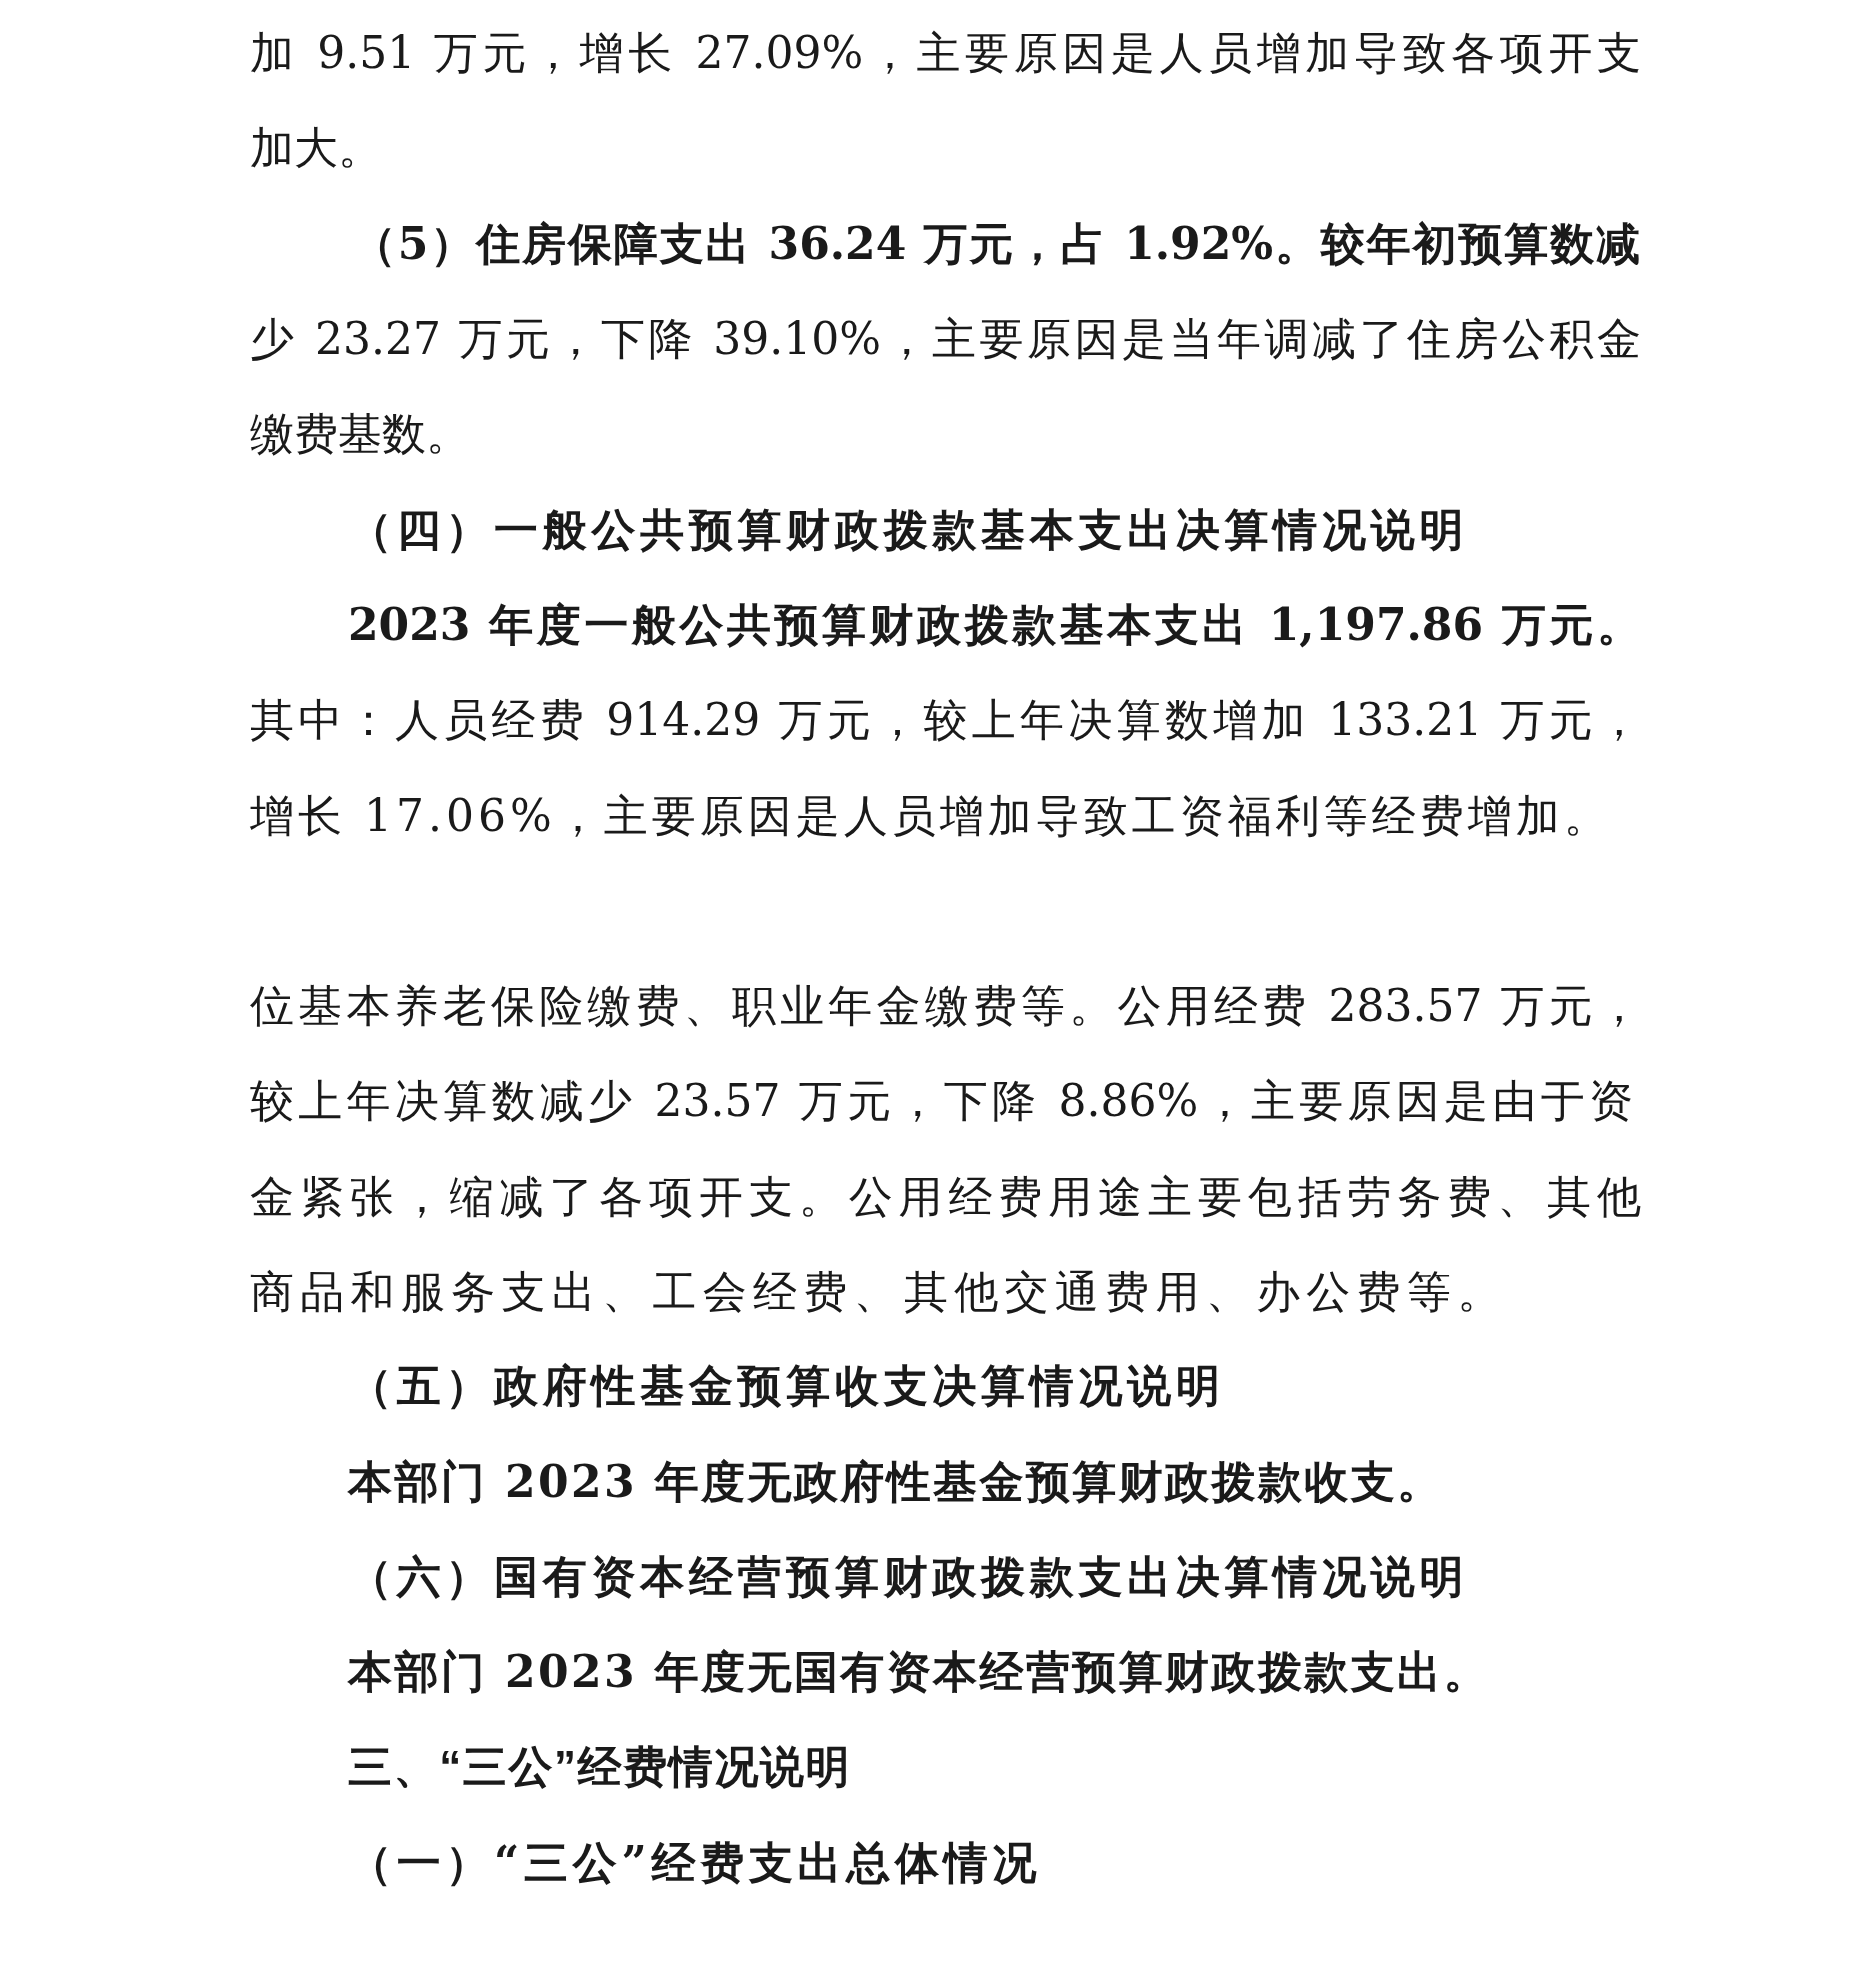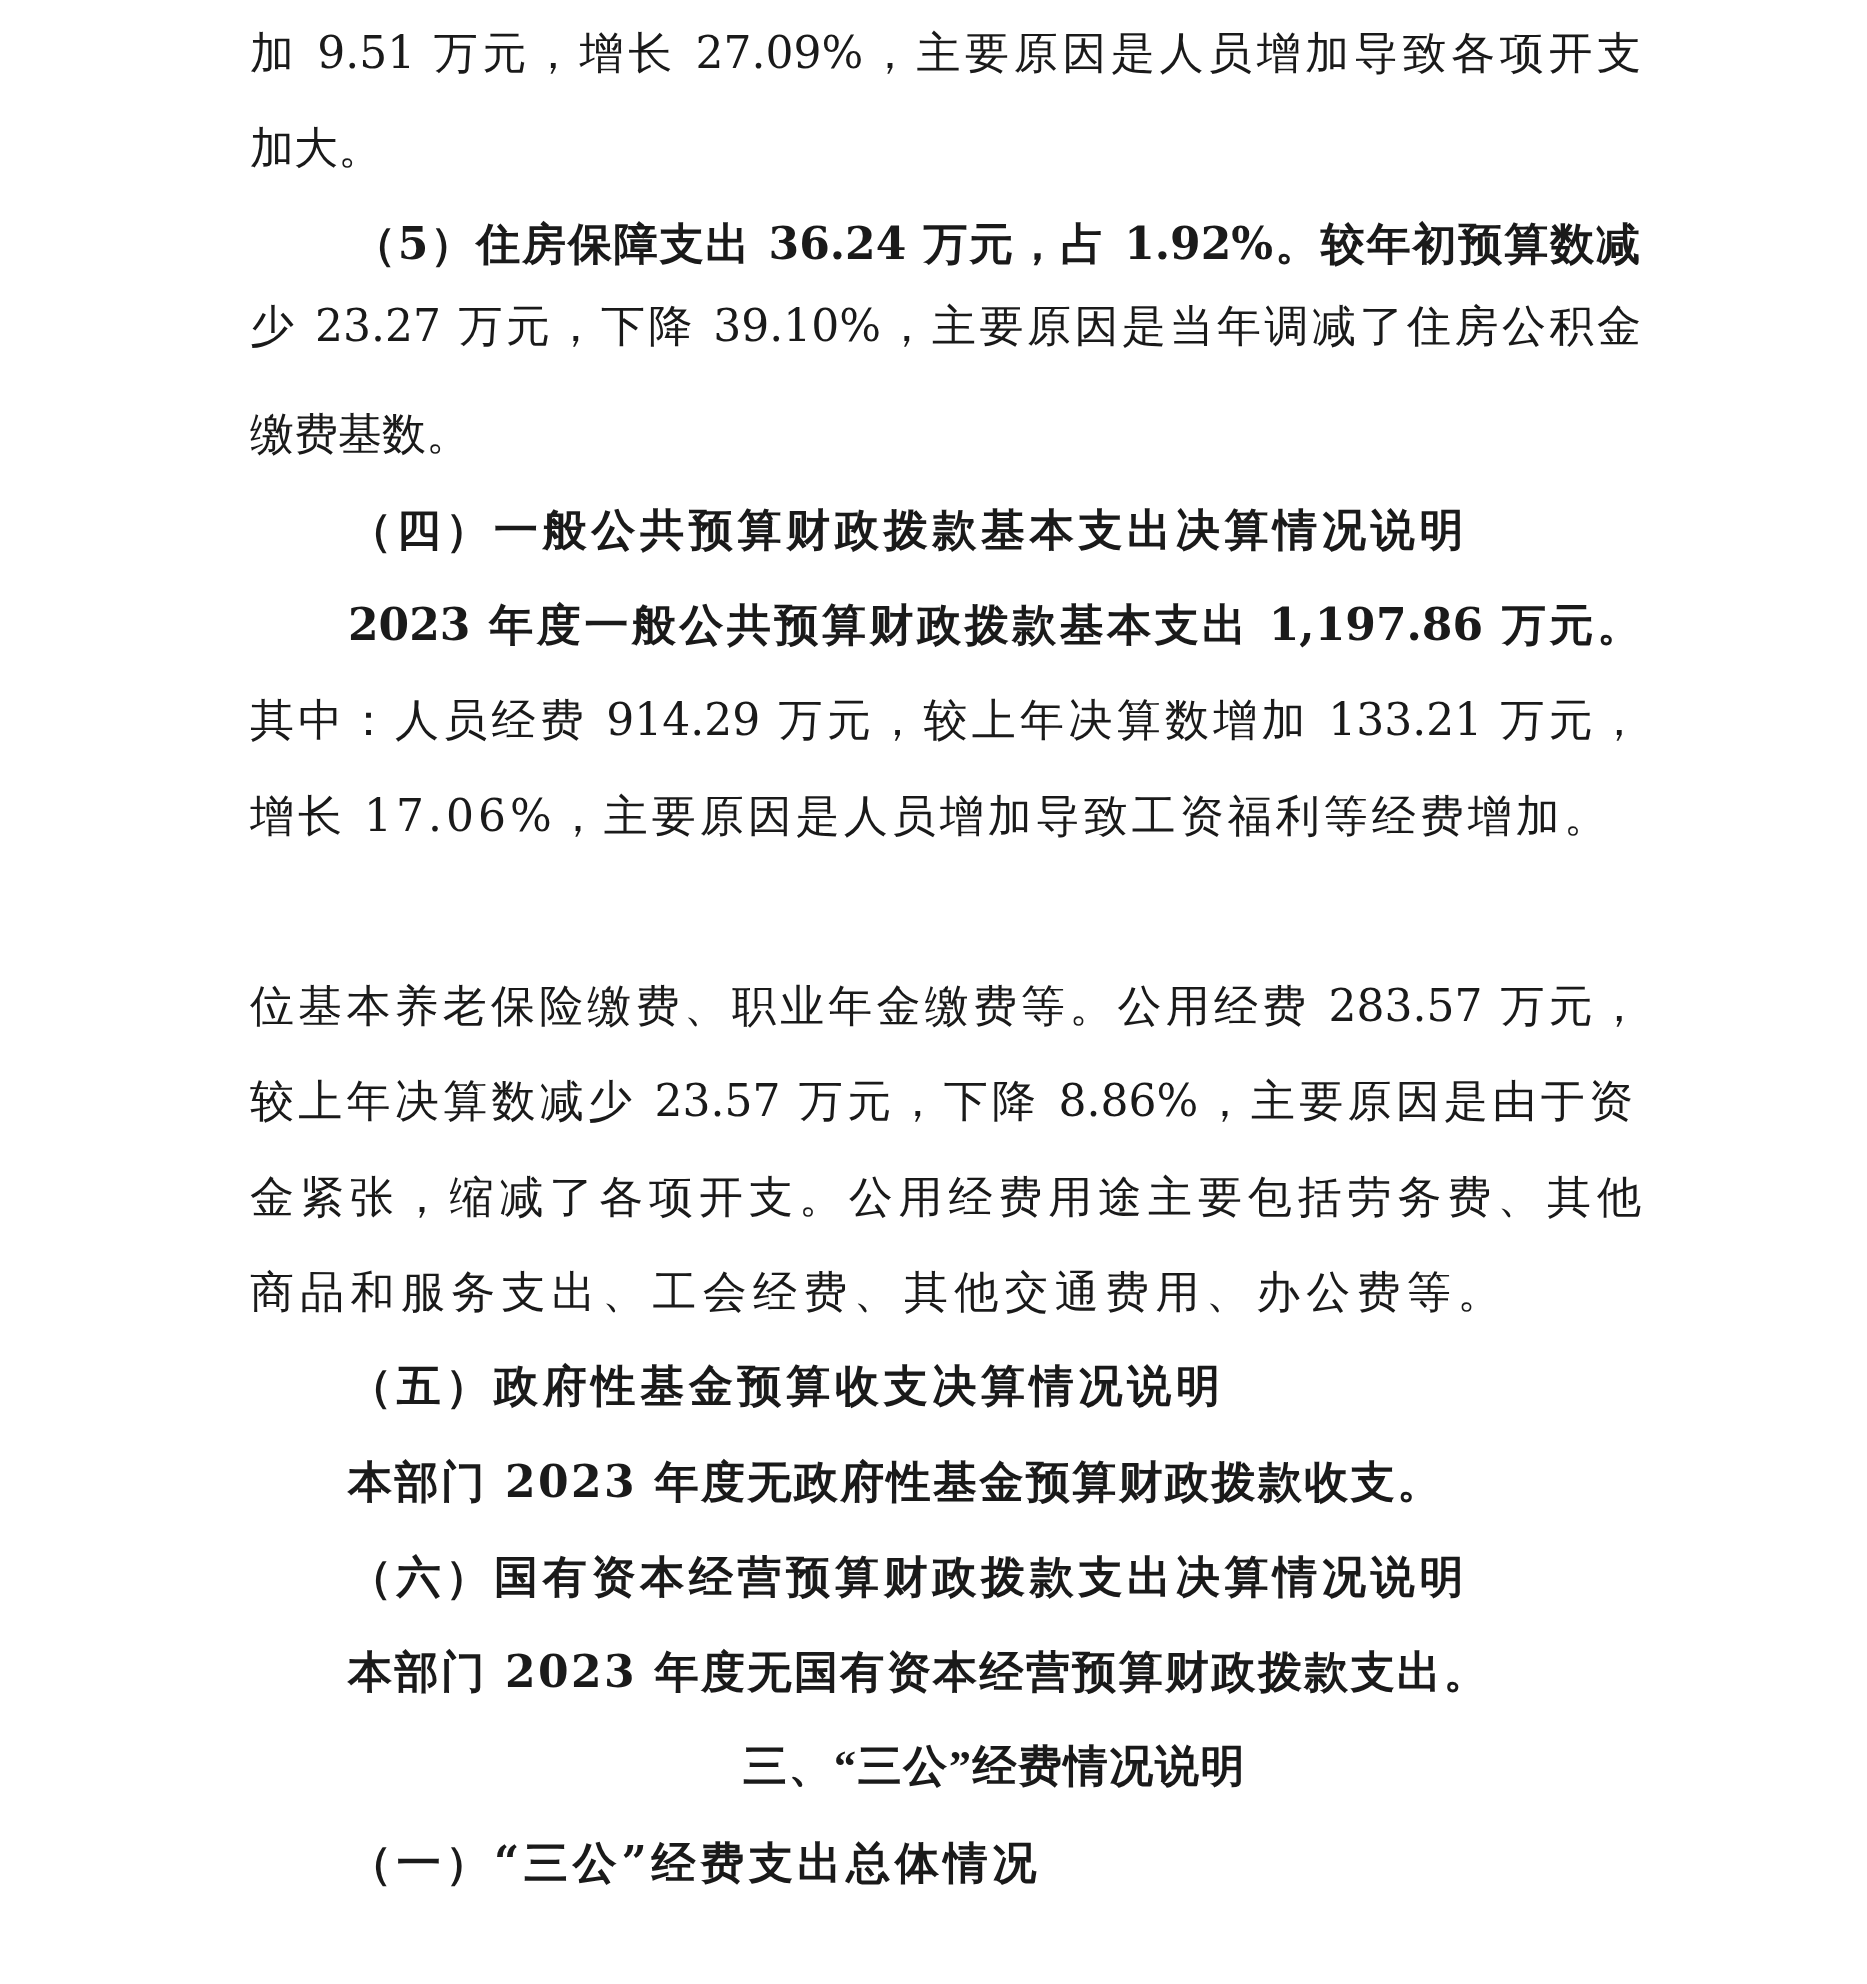--- a/index.html
+++ b/index.html
@@ -41,37 +41,36 @@
       left: 348px;
       width: 1293px;
       font-weight: bold;
     }
     .line.heading-sub {
       font-family: "DejaVu Serif", "Liberation Serif", serif;
       font-weight: bold;
       letter-spacing: 4.7px;
     }
     .line.heading-main {
-      font-family: Liberation Serif, serif;
+      font-family: Liberation Sans, sans-serif;
       font-weight: bold;
       letter-spacing: 1.6px;
-      text-align: center;
     }
     .line.spaced {
       letter-spacing: 6.3px;
     }
   </style>
 </head>
 <body>
 
 <div class="page">
   <div class="line full" style="top:13.4px">加 9.51 万元，增长 27.09%，主要原因是人员增加导致各项开支</div>
   <div class="line" style="top:108px">加大。</div>
   <div class="line full indent" style="top:204px; left:352px; width:1288px">（5）住房保障支出 36.24 万元，占 1.92%。较年初预算数减</div>
-  <div class="line full" style="top:286px">少 23.27 万元，下降 39.10%，主要原因是当年调减了住房公积金</div>
+  <div class="line full" style="top:299px">少 23.27 万元，下降 39.10%，主要原因是当年调减了住房公积金</div>
   <div class="line indent heading-sub" style="top:490px">（四）一般公共预算财政拨款基本支出决算情况说明</div>
   <div class="line" style="top:394px">缴费基数。</div>
   <div class="line full indent" style="top:585px">2023 年度一般公共预算财政拨款基本支出 1,197.86 万元。</div>
   <div class="line full" style="top:680px">其中：人员经费 914.29 万元，较上年决算数增加 133.21 万元，</div>
   <div class="line" style="top:776px; letter-spacing:4px">增长 17.06%，主要原因是人员增加导致工资福利等经费增加。</div>
   <div class="line full" style="top:966px">位基本养老保险缴费、职业年金缴费等。公用经费 283.57 万元，</div>
   <div class="line full" style="top:1061px; width:1383px">较上年决算数减少 23.57 万元，下降 8.86%，主要原因是由于资</div>
   <div class="line full" style="top:1157px">金紧张，缩减了各项开支。公用经费用途主要包括劳务费、其他</div>
   <div class="line indent heading-sub" style="top:1346px">（五）政府性基金预算收支决算情况说明</div>
   <div class="line spaced" style="top:1252px">商品和服务支出、工会经费、其他交通费用、办公费等。</div>

